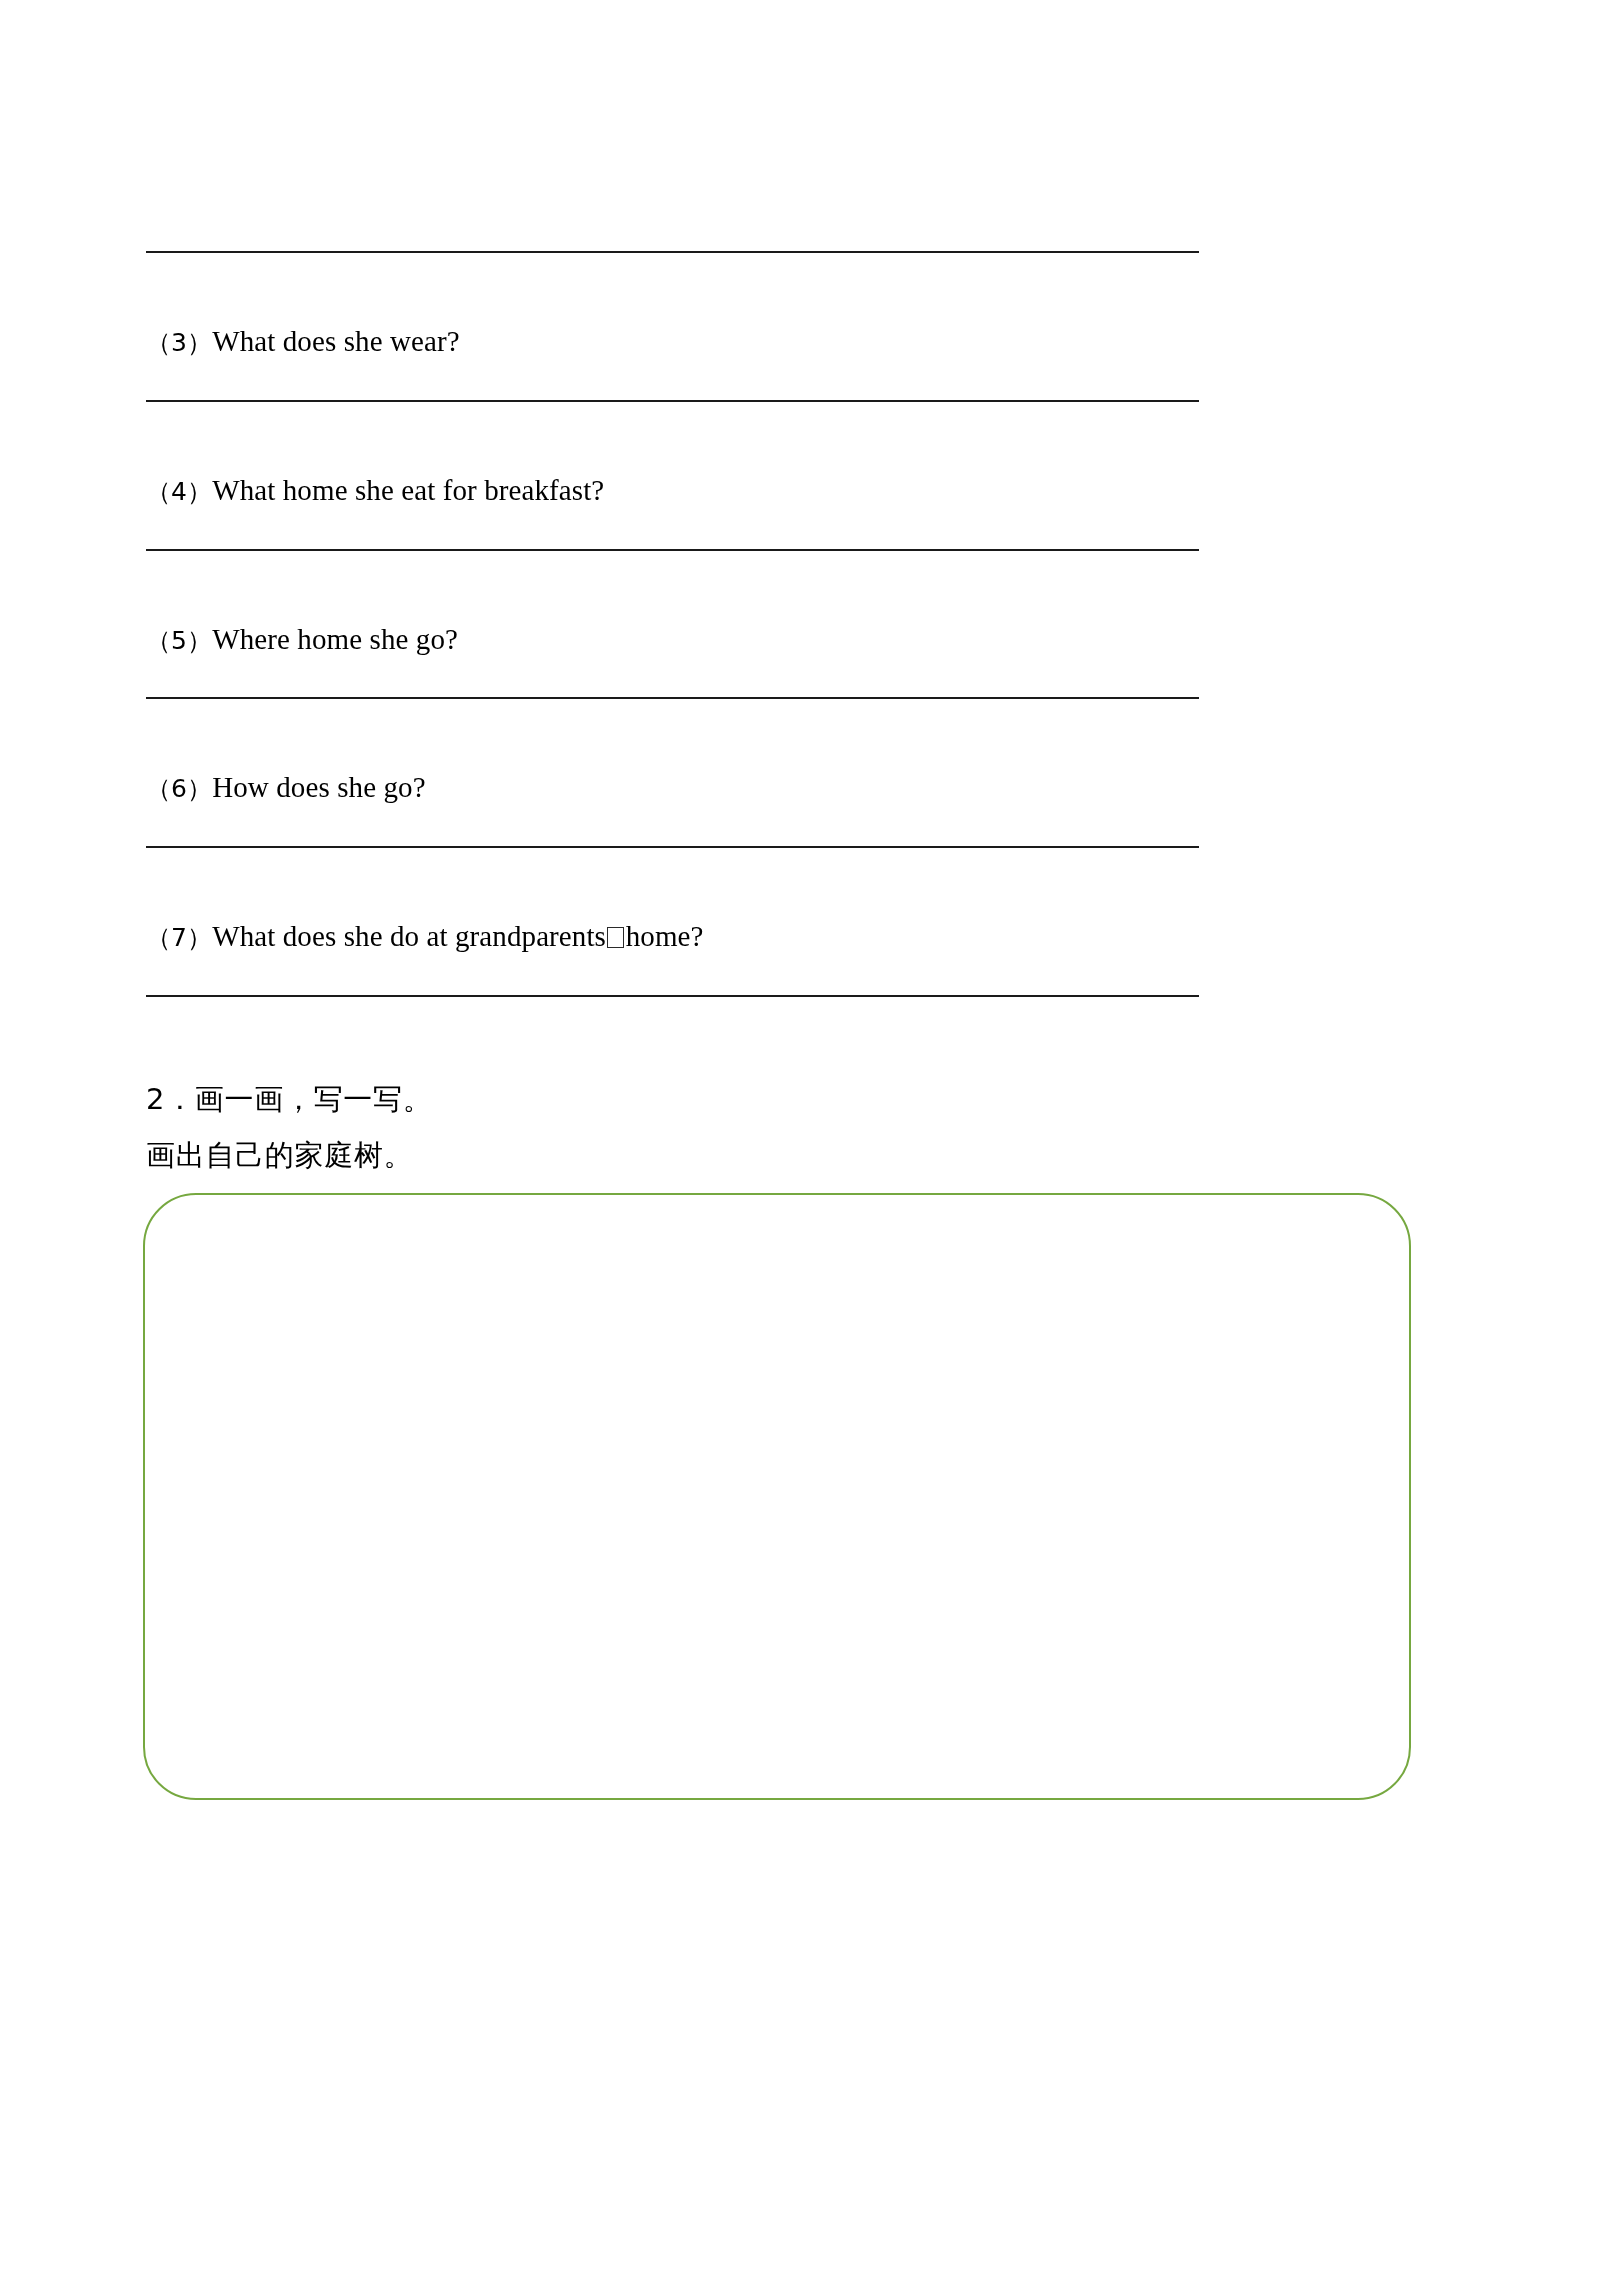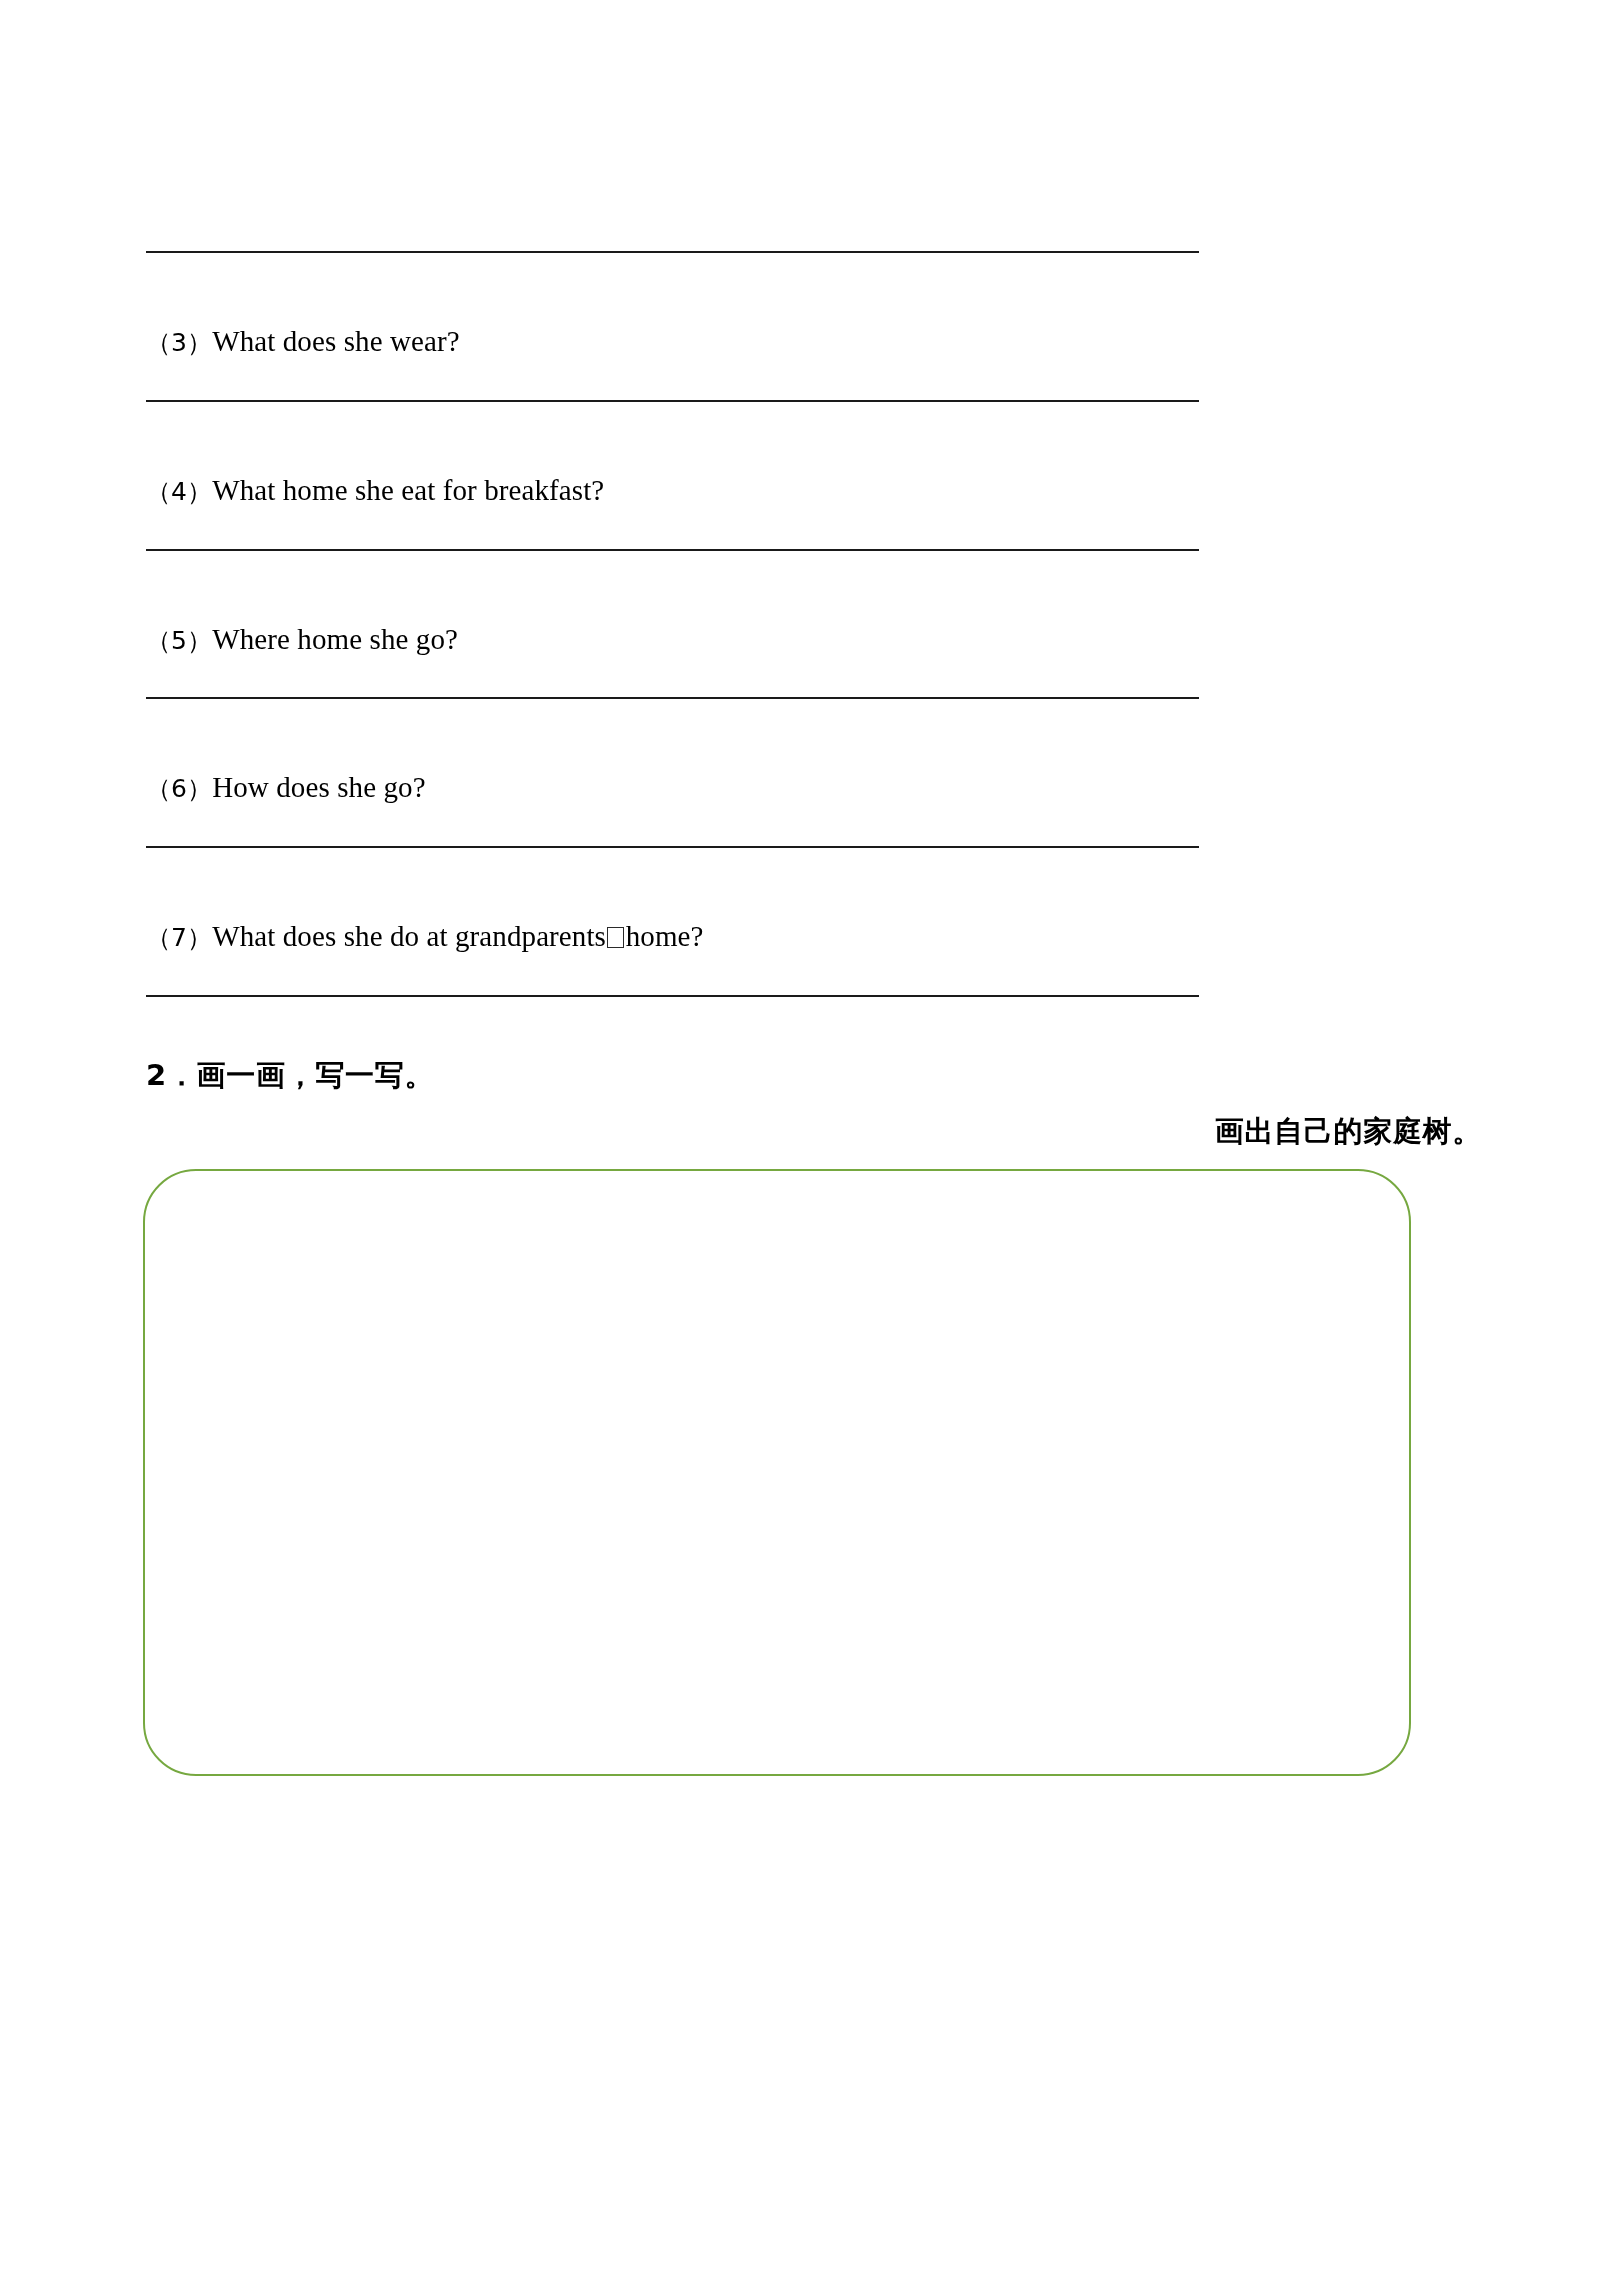--- a/index.html
+++ b/index.html
@@ -68,36 +68,34 @@
     display: inline-block;
     width: 15px;
     height: 19px;
     border: 1.4px solid #2a2a2a;
     vertical-align: -1.4px;
     margin: 0 1.4px;
   }
 
   
   .section2 {
-    margin-top: 58px;
-    font-weight: bold;
+    margin-top: 82px;
   }
   .s2-title {
     font-size: 29px;
     font-family: "DejaVu Sans", sans-serif;
     letter-spacing: 0.7px;
     line-height: 1.4;
   }
   .s2-sub {
     font-size: 29px;
     font-family: "DejaVu Sans", sans-serif;
     letter-spacing: 0.7px;
     line-height: 1.4;
     margin-top: 15px;
-    text-align: right;
   }
 
   .draw-box {
     margin-top: 17.7px;
     margin-left: -2.7px;
     width: 1268px;
     height: 607px;
     border: 2.7px solid #76a840;
     border-radius: 53px;
     box-sizing: border-box;

